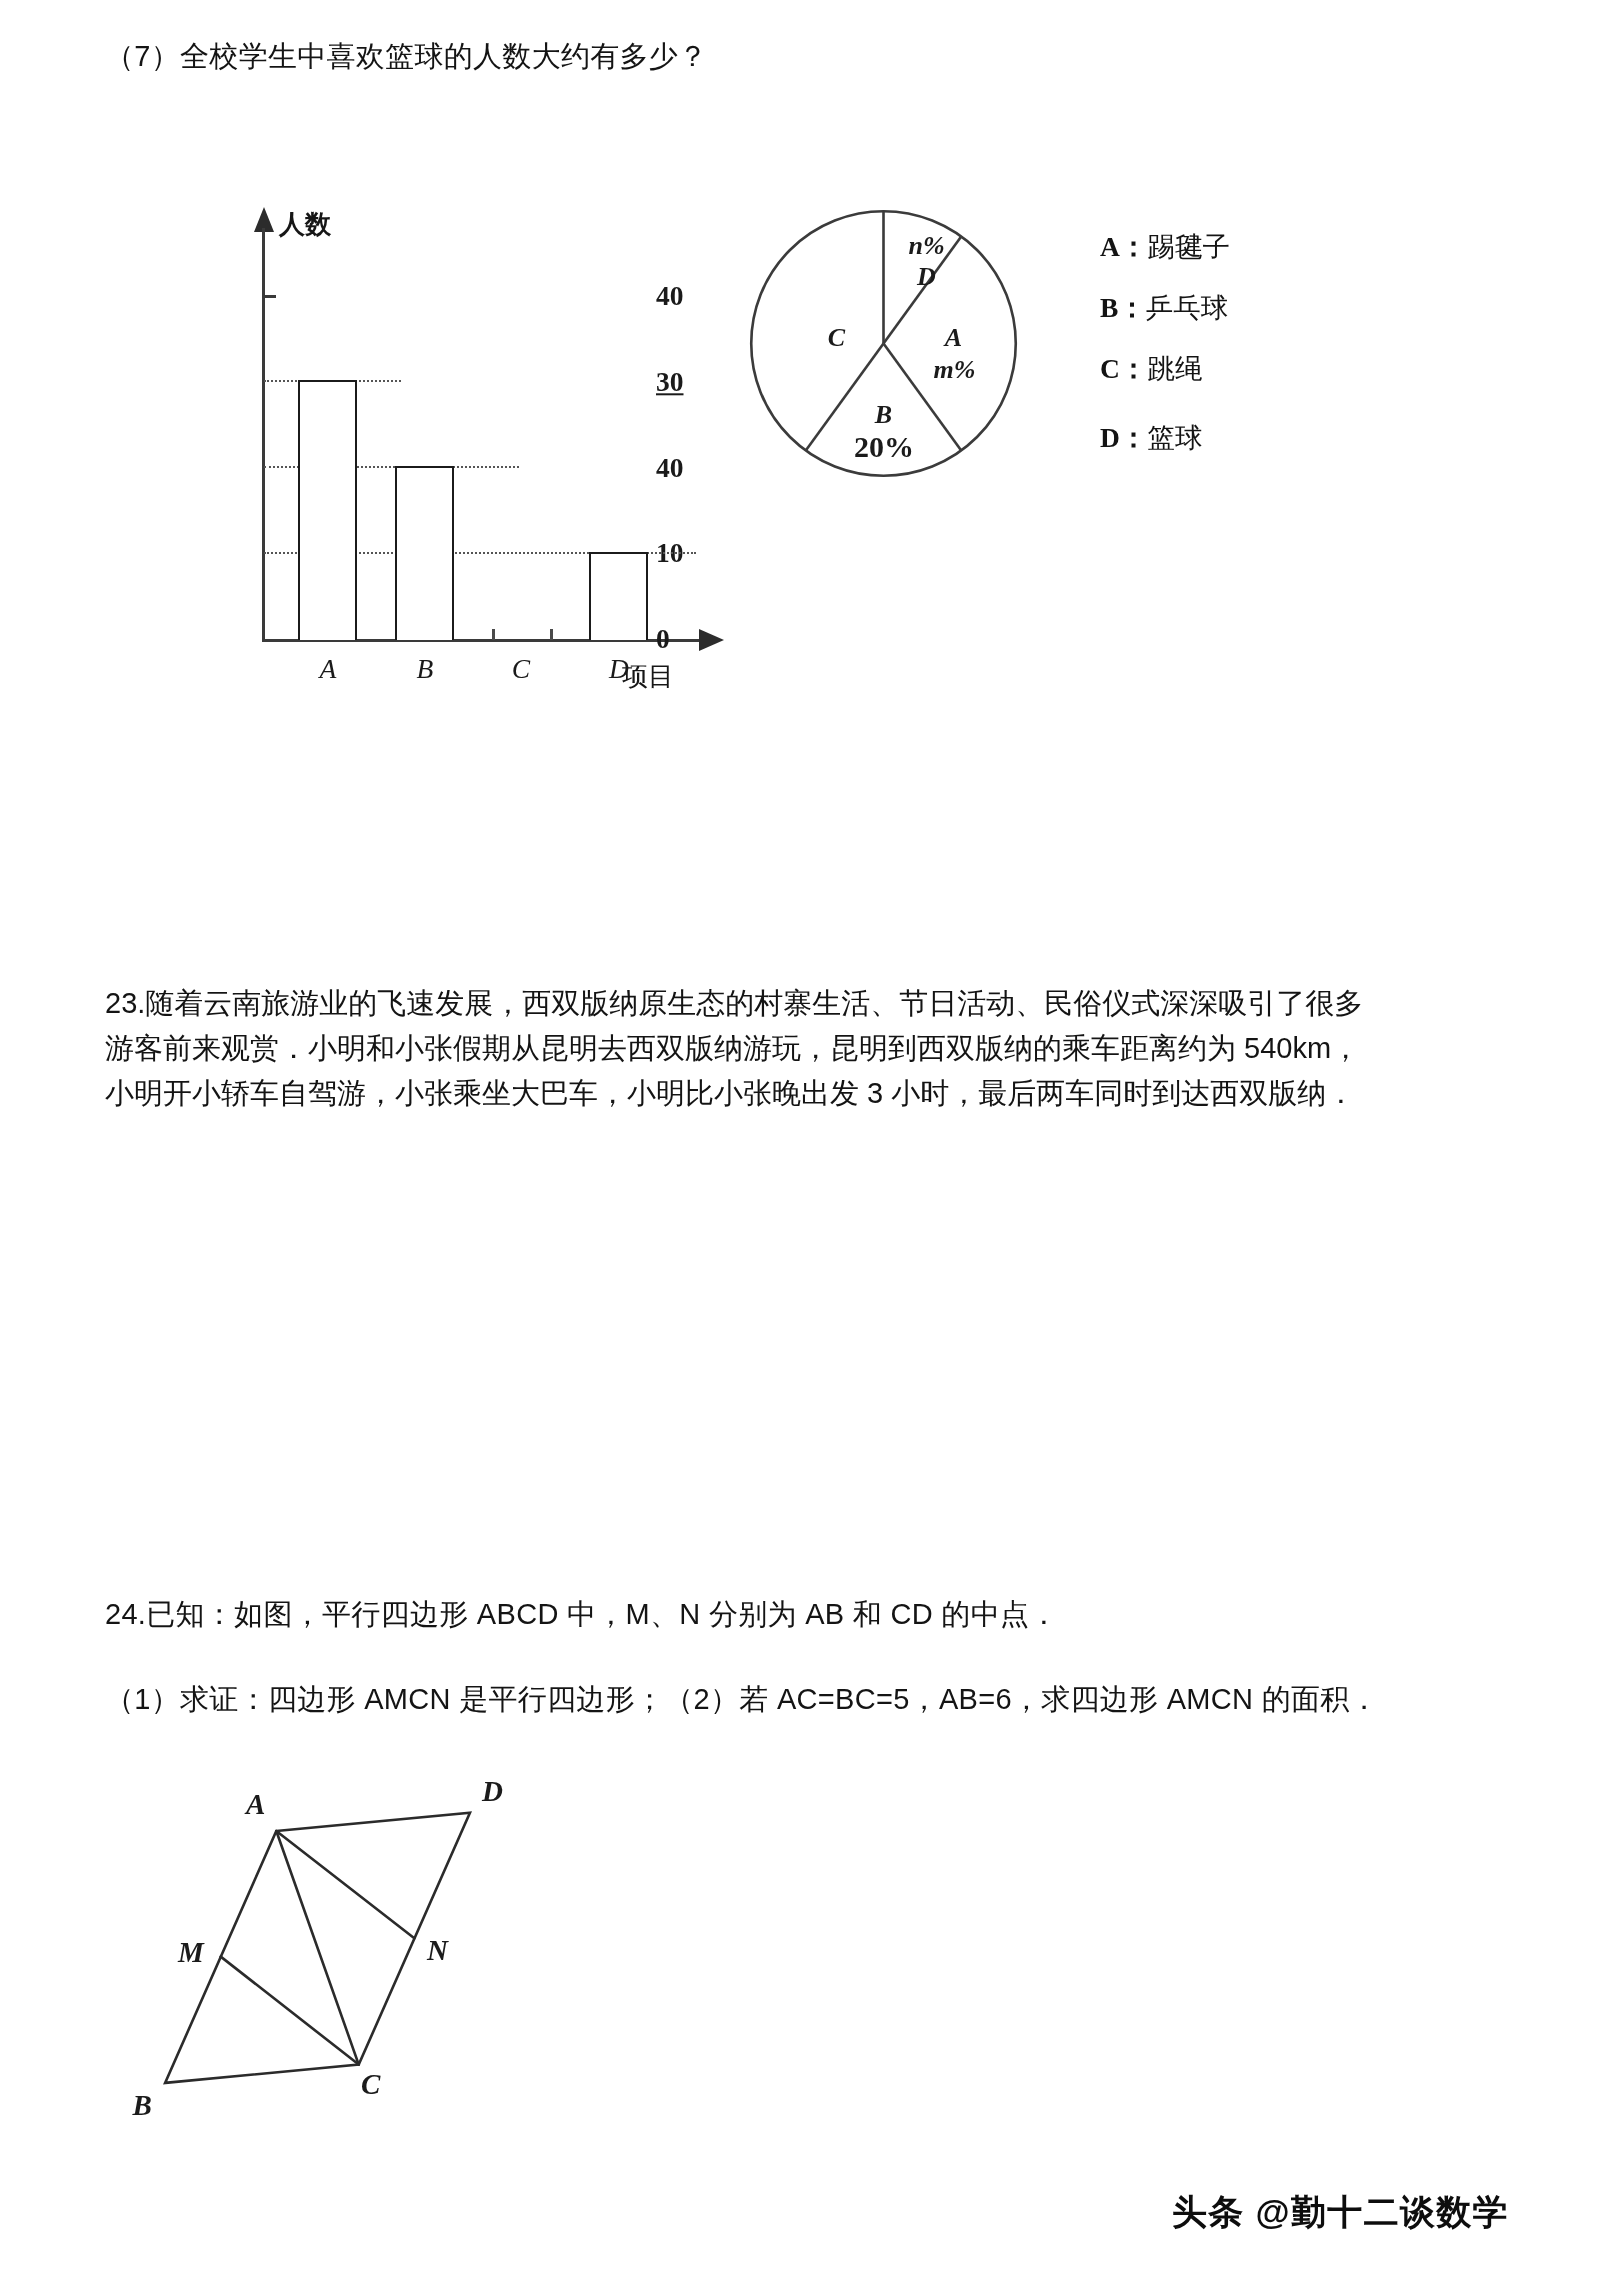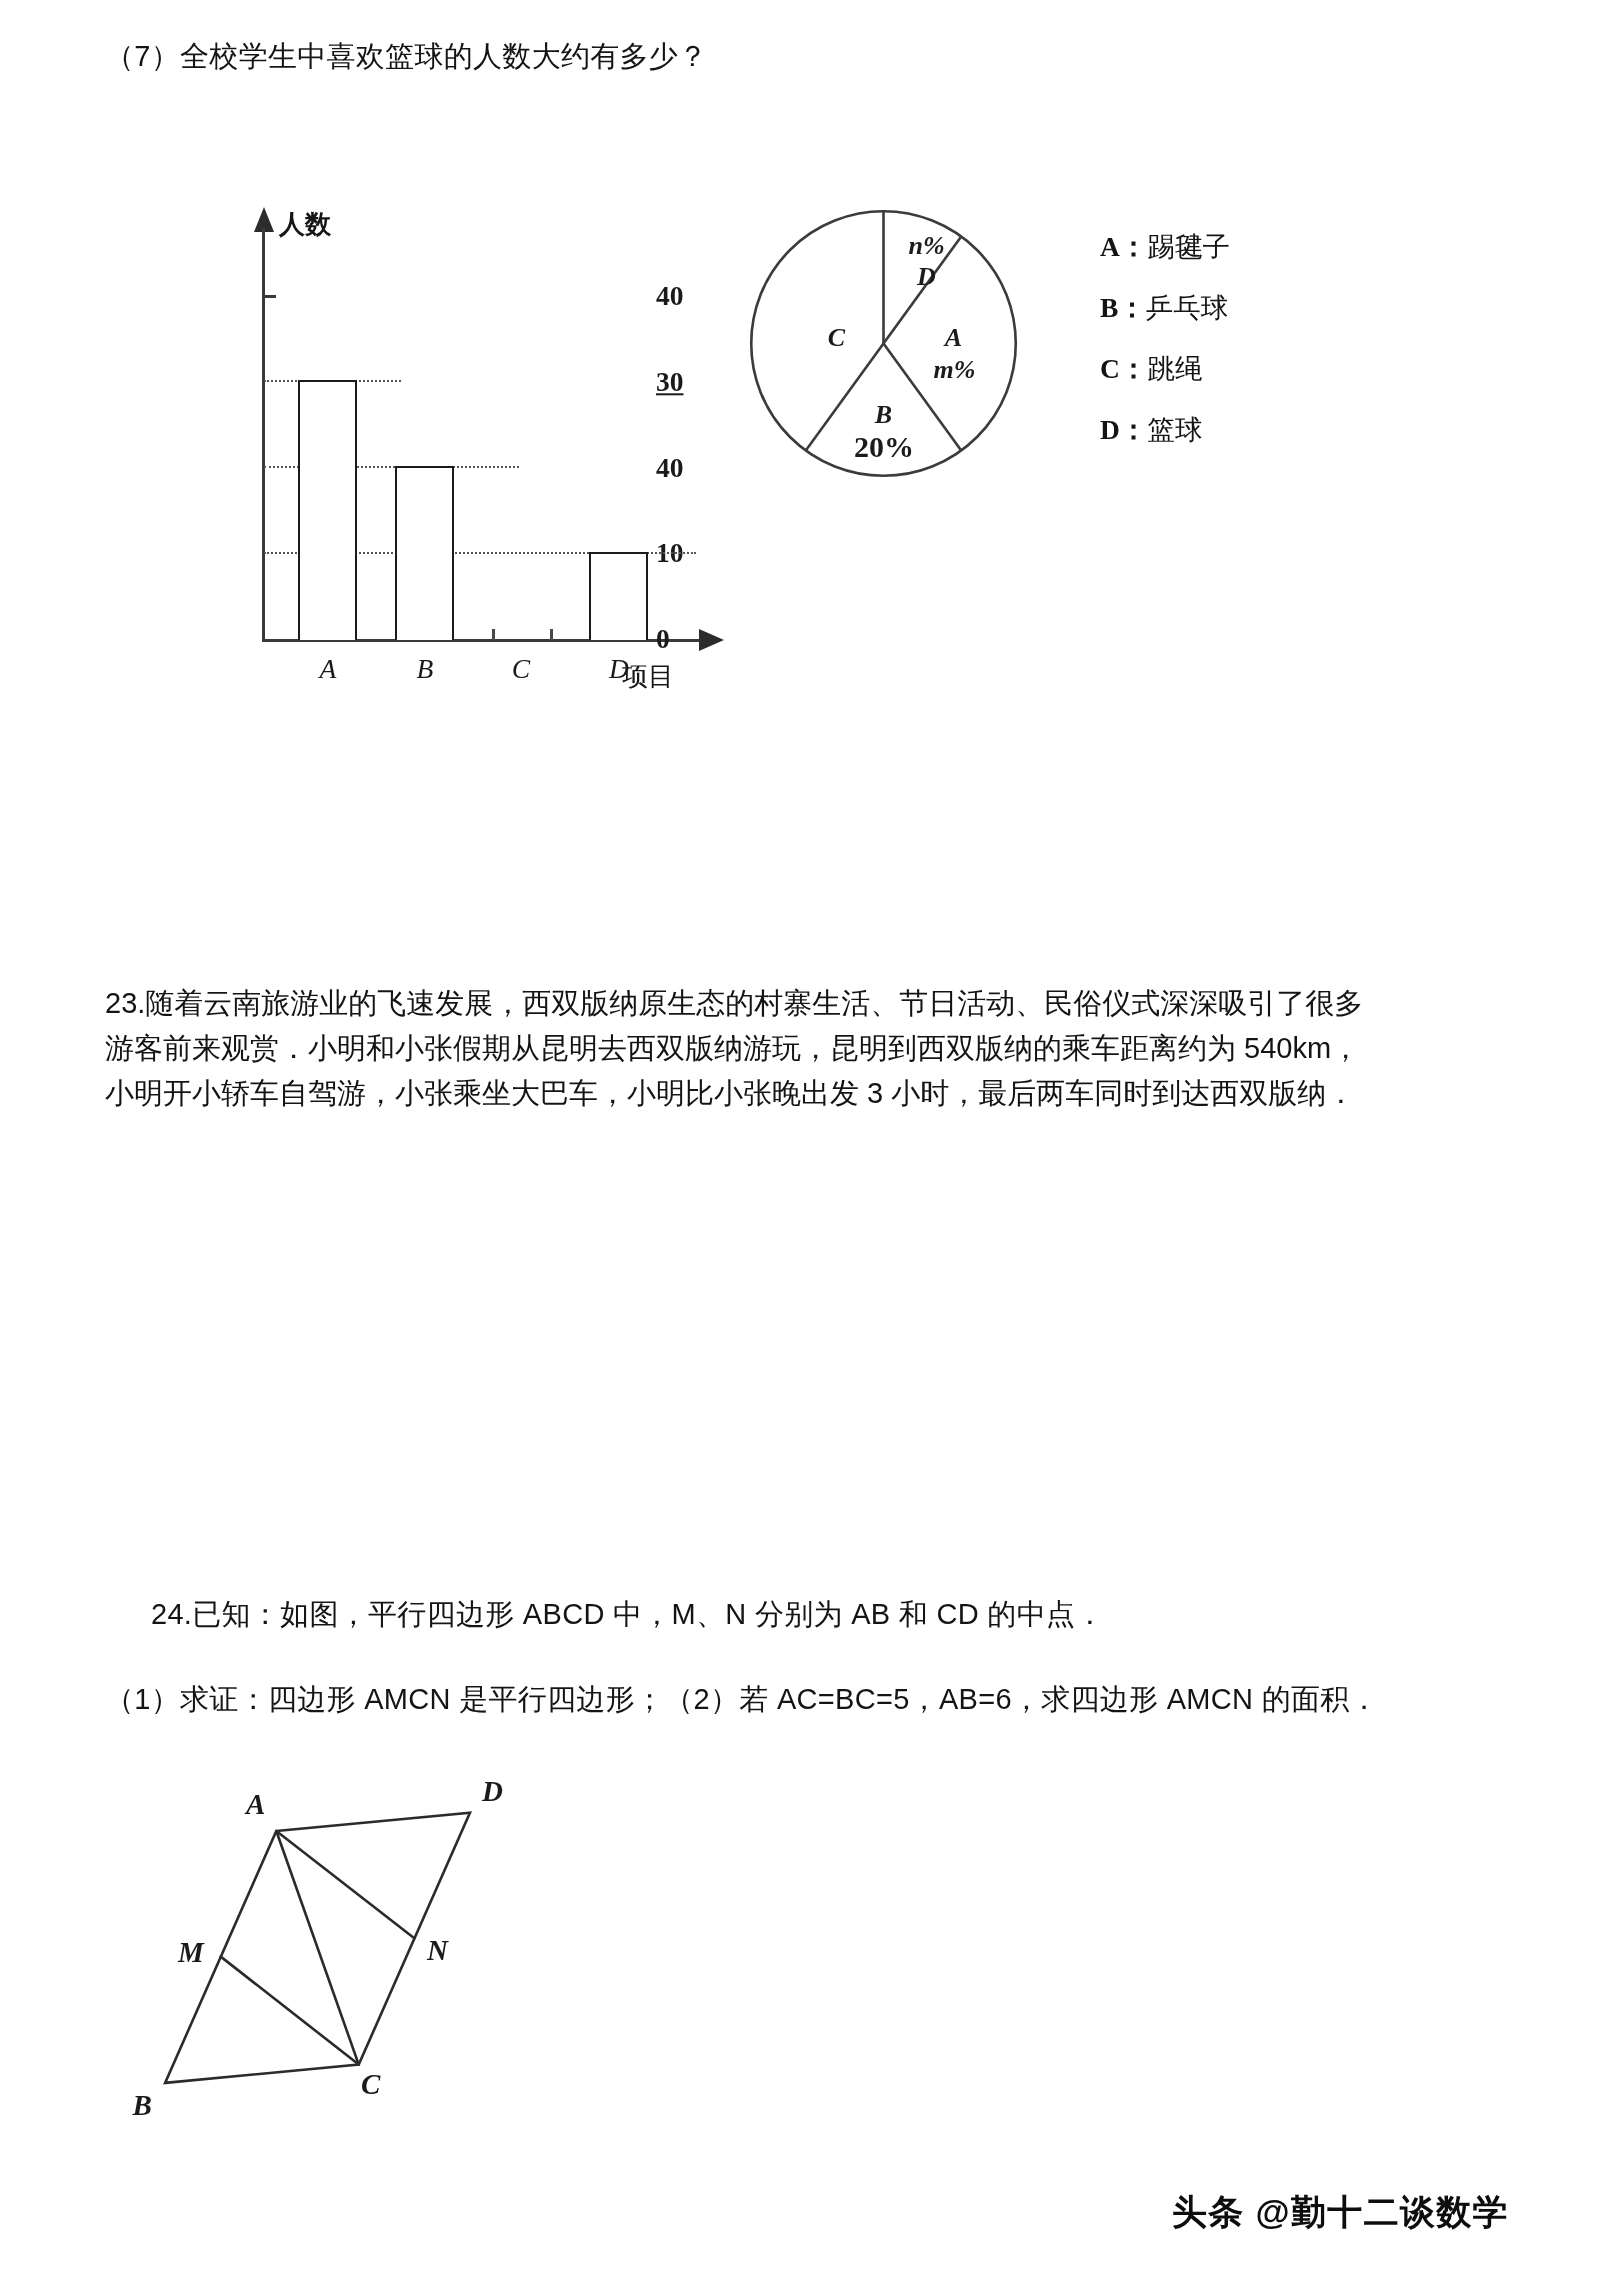--- a/index.html
+++ b/index.html
@@ -279,32 +279,32 @@
   <div class="legend">
     <div class="legend-row" style="top:0px;">
       <span class="legend-key">A：</span><span>踢毽子</span>
     </div>
     <div class="legend-row" style="top:61px;">
       <span class="legend-key">B：</span><span>乒乓球</span>
     </div>
     <div class="legend-row" style="top:122px;">
       <span class="legend-key">C：</span><span>跳绳</span>
     </div>
-    <div class="legend-row" style="top:183px;">
+    <div class="legend-row" style="top:191px;">
       <span class="legend-key">D：</span><span>篮球</span>
     </div>
   </div>
 
   <div class="q-para" style="left:105px; top:981px;">
     <span class="ln">23.随着云南旅游业的飞速发展，西双版纳原生态的村寨生活、节日活动、民俗仪式深深吸引了很多</span>
     <span class="ln">游客前来观赏．小明和小张假期从昆明去西双版纳游玩，昆明到西双版纳的乘车距离约为 540km，</span>
     <span class="ln">小明开小轿车自驾游，小张乘坐大巴车，小明比小张晚出发 3 小时，最后两车同时到达西双版纳．</span>
   </div>
 
-  <div class="qline" style="left:105px; top:1592px;margin-left:46px;">24.已知：如图，平行四边形 ABCD 中，M、N 分别为 AB 和 CD 的中点．</div>
+  <div class="qline" style="left:105px; top:1592px;">24.已知：如图，平行四边形 ABCD 中，M、N 分别为 AB 和 CD 的中点．</div>
 
   <div class="qline" style="left:105px; top:1677px;">（1）求证：四边形 AMCN 是平行四边形；（2）若 AC=BC=5，AB=6，求四边形 AMCN 的面积．</div>
 
   <div class="geo-wrap">
     <svg width="471" height="471" viewBox="0 0 720 720">
       <g stroke="#2b2b2b" stroke-width="4" fill="none" stroke-linecap="round">
 
         <polygon points="242,78 538,50 368,435 72,463"></polygon>
 
         <line x1="242" y1="78" x2="368" y2="435"></line>

